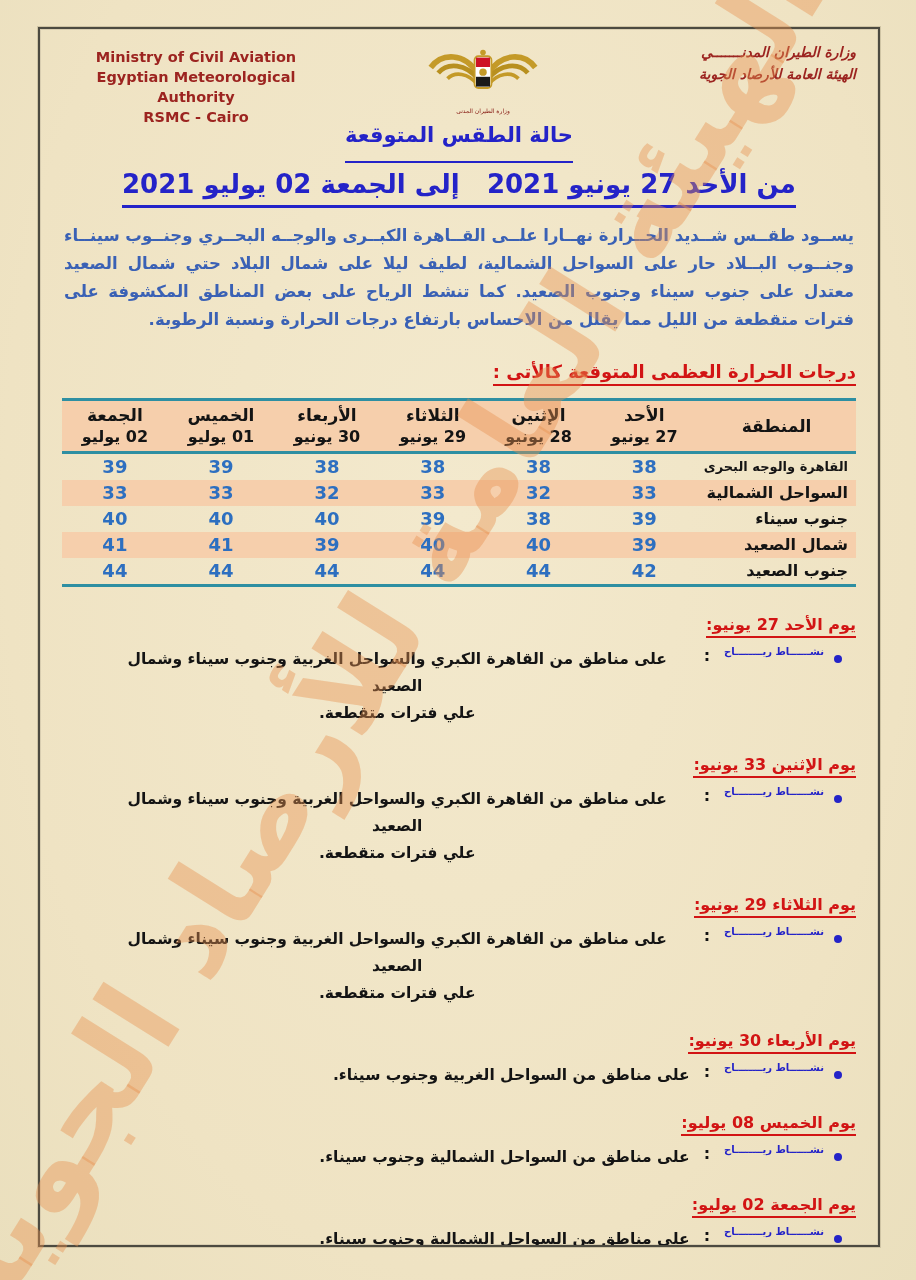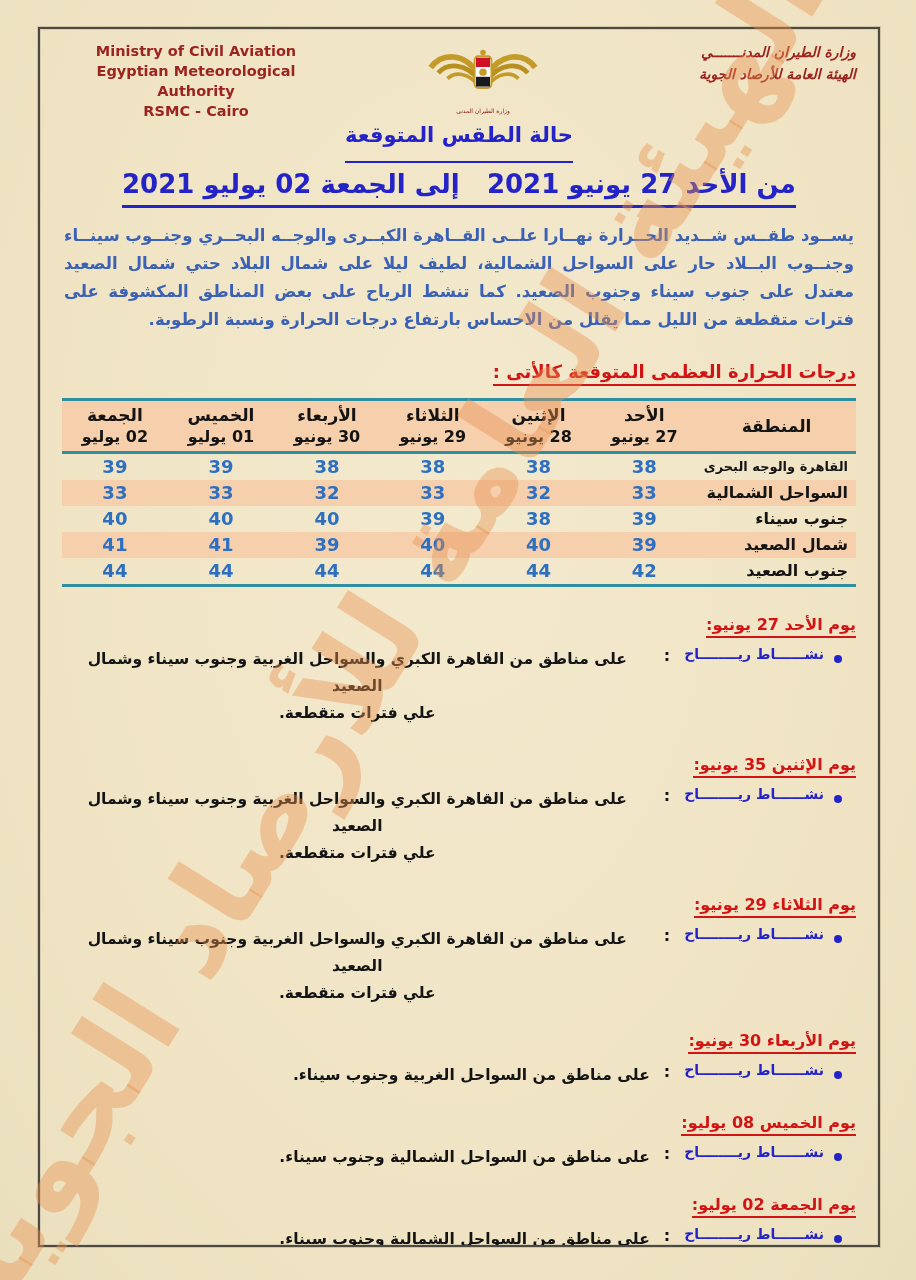--- a/index.html
+++ b/index.html
@@ -7,21 +7,21 @@
   .page{position:relative;width:916px;height:1280px;overflow:hidden;
         background:radial-gradient(ellipse at 50% 40%, #f3e9cd 0%, #efe3c3 70%, #eadfbd 100%);}
   .watermark{position:absolute;left:-430px;top:560px;width:1640px;height:170px;
         transform:rotate(-58deg);transform-origin:center;white-space:nowrap;text-align:center;
         font-size:118px;font-weight:bold;color:rgba(232,146,82,0.42);z-index:3;pointer-events:none;}
   .frame{position:absolute;left:38px;top:27px;right:36px;bottom:33px;
         border:2px solid #4c4a40;box-shadow:0 0 0 1px #cfc4a4, inset 0 0 0 1px #d8cdb0;
         padding:8px 22px 0 22px;z-index:2;box-sizing:border-box;overflow:hidden;}
   
   .hdr{display:flex;justify-content:space-between;align-items:flex-start;height:84px;margin-top:4px;}
-  .hdr-en{width:268px;text-align:center;color:#9c2420;font-weight:bold;font-size:14.5px;line-height:20px;}
+  .hdr-en{width:268px;text-align:center;color:#9c2420;font-weight:bold;font-size:14.5px;line-height:20px;margin-top:6px;}
   .logo-wrap{width:112px;text-align:center;margin-top:4px;}
   .logo-caption{font-size:6px;color:#8a2018;line-height:7px;}
   .logo-ema{margin-top:12px;}
   .hdr-ar{width:220px;text-align:right;color:#9c2420;font-weight:bold;font-style:italic;
           font-size:14px;line-height:22px;margin-top:0;direction:rtl;}
   
   .title-row{text-align:center;margin-top:-2px;}
   .title-main{display:inline-block;color:#2423c8;font-weight:bold;font-size:21px;
           border-bottom:2px solid #2423c8;padding-bottom:14px;}
   .subtitle-row{text-align:center;margin-top:6px;}
@@ -46,21 +46,21 @@
   table.temps td.region{color:#141414;text-align:right;padding-left:4px;padding-right:8px;font-size:16px;}
   table.temps td.region.small{font-size:13px;}
   table.temps tr.striped{background:#f6cfac;}
   
   .day{direction:rtl;margin-top:28px;}
   .day-heading-row{text-align:right;}
   .day-heading{display:inline-block;color:#d21414;font-weight:bold;font-size:16px;
           border-bottom:2px solid #d21414;padding-bottom:2px;}
   .wind-row{display:flex;align-items:flex-start;margin-top:8px;padding-right:10px;}
   .bullet{flex:none;width:8px;height:8px;border-radius:50%;background:#2423c8;margin:9px 4px 0 10px;}
-  .wind-label{flex:none;color:#2423c8;font-weight:bold;font-size:14px;white-space:nowrap;}
+  .wind-label{flex:none;color:#2423c8;font-weight:bold;font-size:10px;white-space:nowrap;}
   .wind-colon{flex:none;color:#141414;font-weight:bold;font-size:16px;margin:0 14px;}
   .wind-text{color:#141414;font-weight:bold;font-size:15.5px;line-height:27px;
           max-width:585px;text-align:center;}
   .day.compact{margin-top:24px;}
 </style>
 </head>
 <body>
 
 <div class="page">
 
@@ -210,21 +210,21 @@
         <span class="wind-colon">:</span>
         <div class="wind-text">
           <div>على مناطق من القاهرة الكبري والسواحل الغربية وجنوب سيناء وشمال الصعيد</div>
           <div>علي فترات متقطعة.</div>
         </div>
       </div>
     </section>
 
     <section class="day">
       <div class="day-heading-row">
-        <span class="day-heading">يوم الإثنين 35 يونيو:</span>
+        <span class="day-heading">يوم الإثنين 33 يونيو:</span>
       </div>
       <div class="wind-row">
         <span class="bullet"></span>
         <span class="wind-label">نشــــــاط ريــــــــاح</span>
         <span class="wind-colon">:</span>
         <div class="wind-text">
           <div>على مناطق من القاهرة الكبري والسواحل الغربية وجنوب سيناء وشمال الصعيد</div>
           <div>علي فترات متقطعة.</div>
         </div>
       </div>

